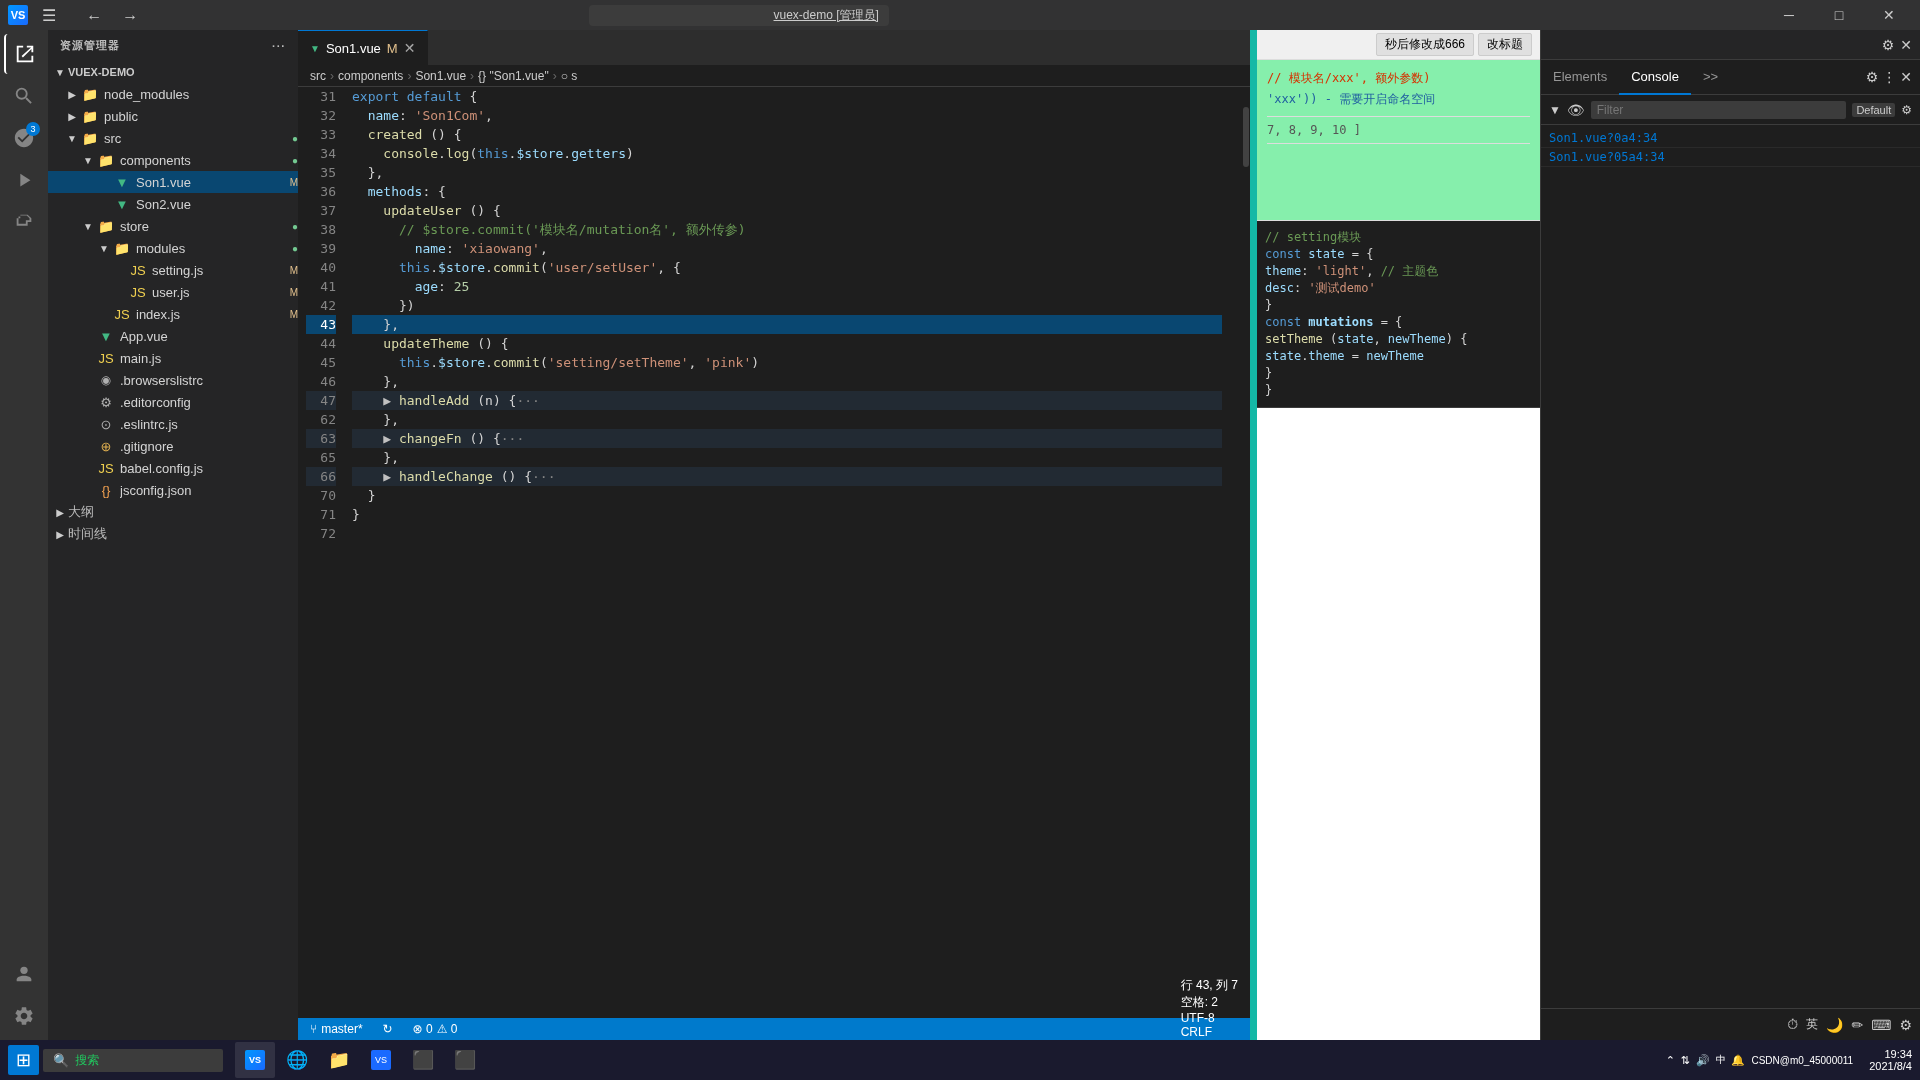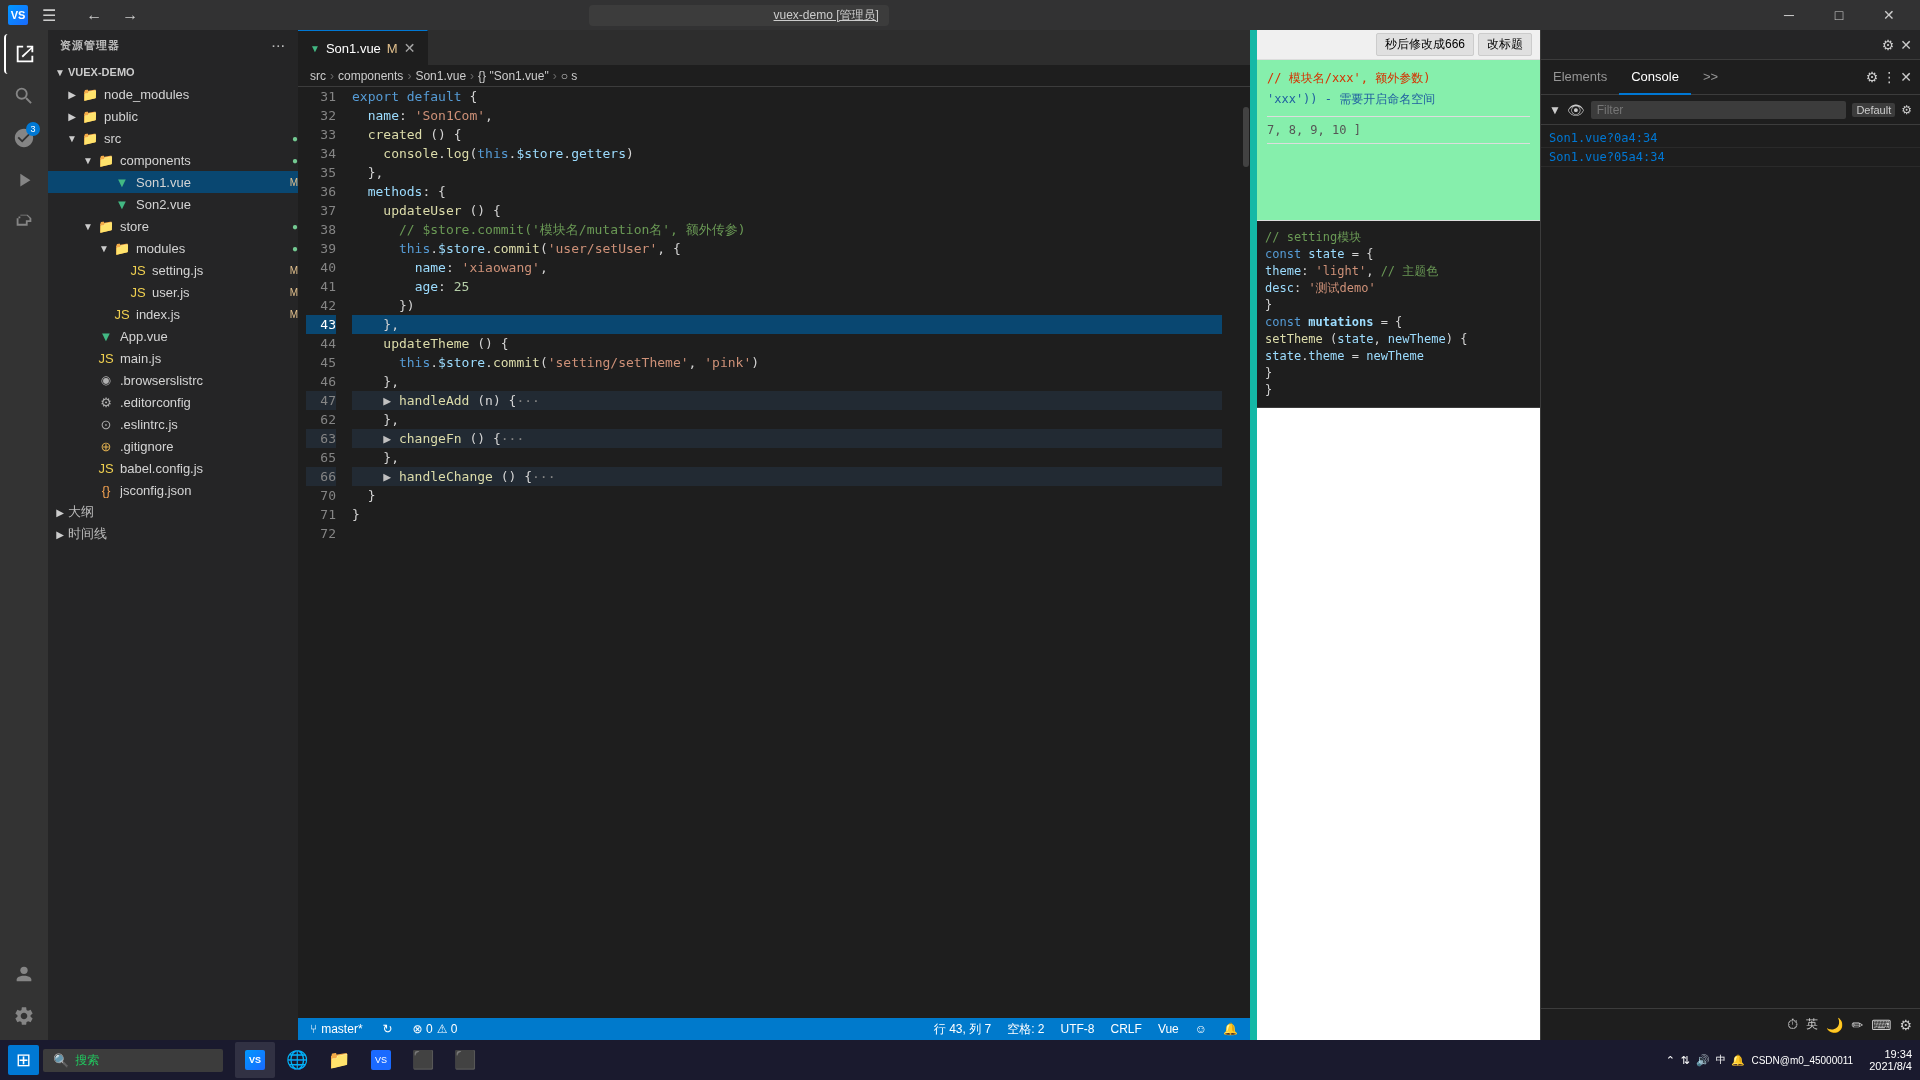--- a/index.html
+++ b/index.html
@@ -69,21 +69,21 @@
     .num { color: #b5cea8; }
     .comment { color: #6a9955; }
     .prop { color: #9cdcfe; }
     .punct { color: #d4d4d4; }
     .method { color: #dcdcaa; }
     .arrow-collapsed { color: #c0c0c0; }
 
     
     .status-bar { height: 22px; background: #007acc; display: flex; align-items: center; padding: 0 8px; font-size: 12px; color: #fff; gap: 12px; }
     .status-item { display: flex; align-items: center; gap: 4px; cursor: pointer; padding: 0 4px; }
-    .status-right { margin-left: auto; display: flex; gap: 8px; }
+    .status-right { margin-left: auto; display: flex; gap: 0; flex-direction: column; }
 
     
     .devtools-panel { width: 380px; background: #1e1e1e; display: flex; flex-direction: column; border-left: 1px solid #3c3c3c; }
     .devtools-console-tabs { height: 35px; background: #1e1e1e; display: flex; align-items: center; border-bottom: 1px solid #3c3c3c; }
     .console-tab { padding: 0 12px; height: 35px; display: flex; align-items: center; font-size: 13px; color: #969696; cursor: pointer; border-bottom: 2px solid transparent; }
     .console-tab.active { color: #fff; border-bottom: 2px solid #0078d4; }
     .console-filter-bar { height: 30px; background: #1e1e1e; display: flex; align-items: center; padding: 0 8px; gap: 6px; border-bottom: 1px solid #3c3c3c; }
     .console-filter-input { flex: 1; background: #3c3c3c; border: none; color: #ccc; font-size: 12px; padding: 2px 6px; border-radius: 2px; outline: none; }
     .console-content { flex: 1; overflow-y: auto; padding: 4px 0; font-family: 'Consolas', monospace; font-size: 12px; }
     .console-entry { padding: 2px 8px; border-bottom: 1px solid #2a2a2a; display: flex; align-items: center; justify-content: space-between; cursor: pointer; }
@@ -362,22 +362,22 @@
         </div>
         <div class="code-lines">
           <div class="code-line"><span class="kw">export</span> <span class="kw">default</span> <span class="punct">{</span></div>
           <div class="code-line">  <span class="prop">name</span><span class="punct">:</span> <span class="str">'Son1Com'</span><span class="punct">,</span></div>
           <div class="code-line">  <span class="fn">created</span> <span class="punct">()</span> <span class="punct">{</span></div>
           <div class="code-line">    <span class="method">console</span><span class="punct">.</span><span class="fn">log</span><span class="punct">(</span><span class="kw">this</span><span class="punct">.</span><span class="prop">$store</span><span class="punct">.</span><span class="prop">getters</span><span class="punct">)</span></div>
           <div class="code-line">  <span class="punct">},</span></div>
           <div class="code-line">  <span class="prop">methods</span><span class="punct">:</span> <span class="punct">{</span></div>
           <div class="code-line">    <span class="fn">updateUser</span> <span class="punct">()</span> <span class="punct">{</span></div>
           <div class="code-line">      <span class="comment">// $store.commit('模块名/mutation名', 额外传参)</span></div>
+          <div class="code-line">        <span class="prop">name</span><span class="punct">:</span> <span class="str">'xiaowang'</span><span class="punct">,</span></div>
           <div class="code-line">      <span class="kw">this</span><span class="punct">.</span><span class="prop">$store</span><span class="punct">.</span><span class="fn">commit</span><span class="punct">(</span><span class="str">'user/setUser'</span><span class="punct">,</span> <span class="punct">{</span></div>
-          <div class="code-line">        <span class="prop">name</span><span class="punct">:</span> <span class="str">'xiaowang'</span><span class="punct">,</span></div>
           <div class="code-line">        <span class="prop">age</span><span class="punct">:</span> <span class="num">25</span></div>
           <div class="code-line">      <span class="punct">})</span></div>
           <div class="code-line selected-line">    <span class="punct">},</span></div>
           <div class="code-line">    <span class="fn">updateTheme</span> <span class="punct">()</span> <span class="punct">{</span></div>
           <div class="code-line">      <span class="kw">this</span><span class="punct">.</span><span class="prop">$store</span><span class="punct">.</span><span class="fn">commit</span><span class="punct">(</span><span class="str">'setting/setTheme'</span><span class="punct">,</span> <span class="str">'pink'</span><span class="punct">)</span></div>
           <div class="code-line">    <span class="punct">},</span></div>
           <div class="code-line highlighted">    <span class="arrow-collapsed">▶</span> <span class="fn">handleAdd</span> <span class="punct">(n)</span> <span class="punct">{</span><span style="color:#858585;">···</span></div>
           <div class="code-line">    <span class="punct">},</span></div>
           <div class="code-line highlighted">    <span class="arrow-collapsed">▶</span> <span class="fn">changeFn</span> <span class="punct">()</span> <span class="punct">{</span><span style="color:#858585;">···</span></div>
           <div class="code-line">    <span class="punct">},</span></div>

